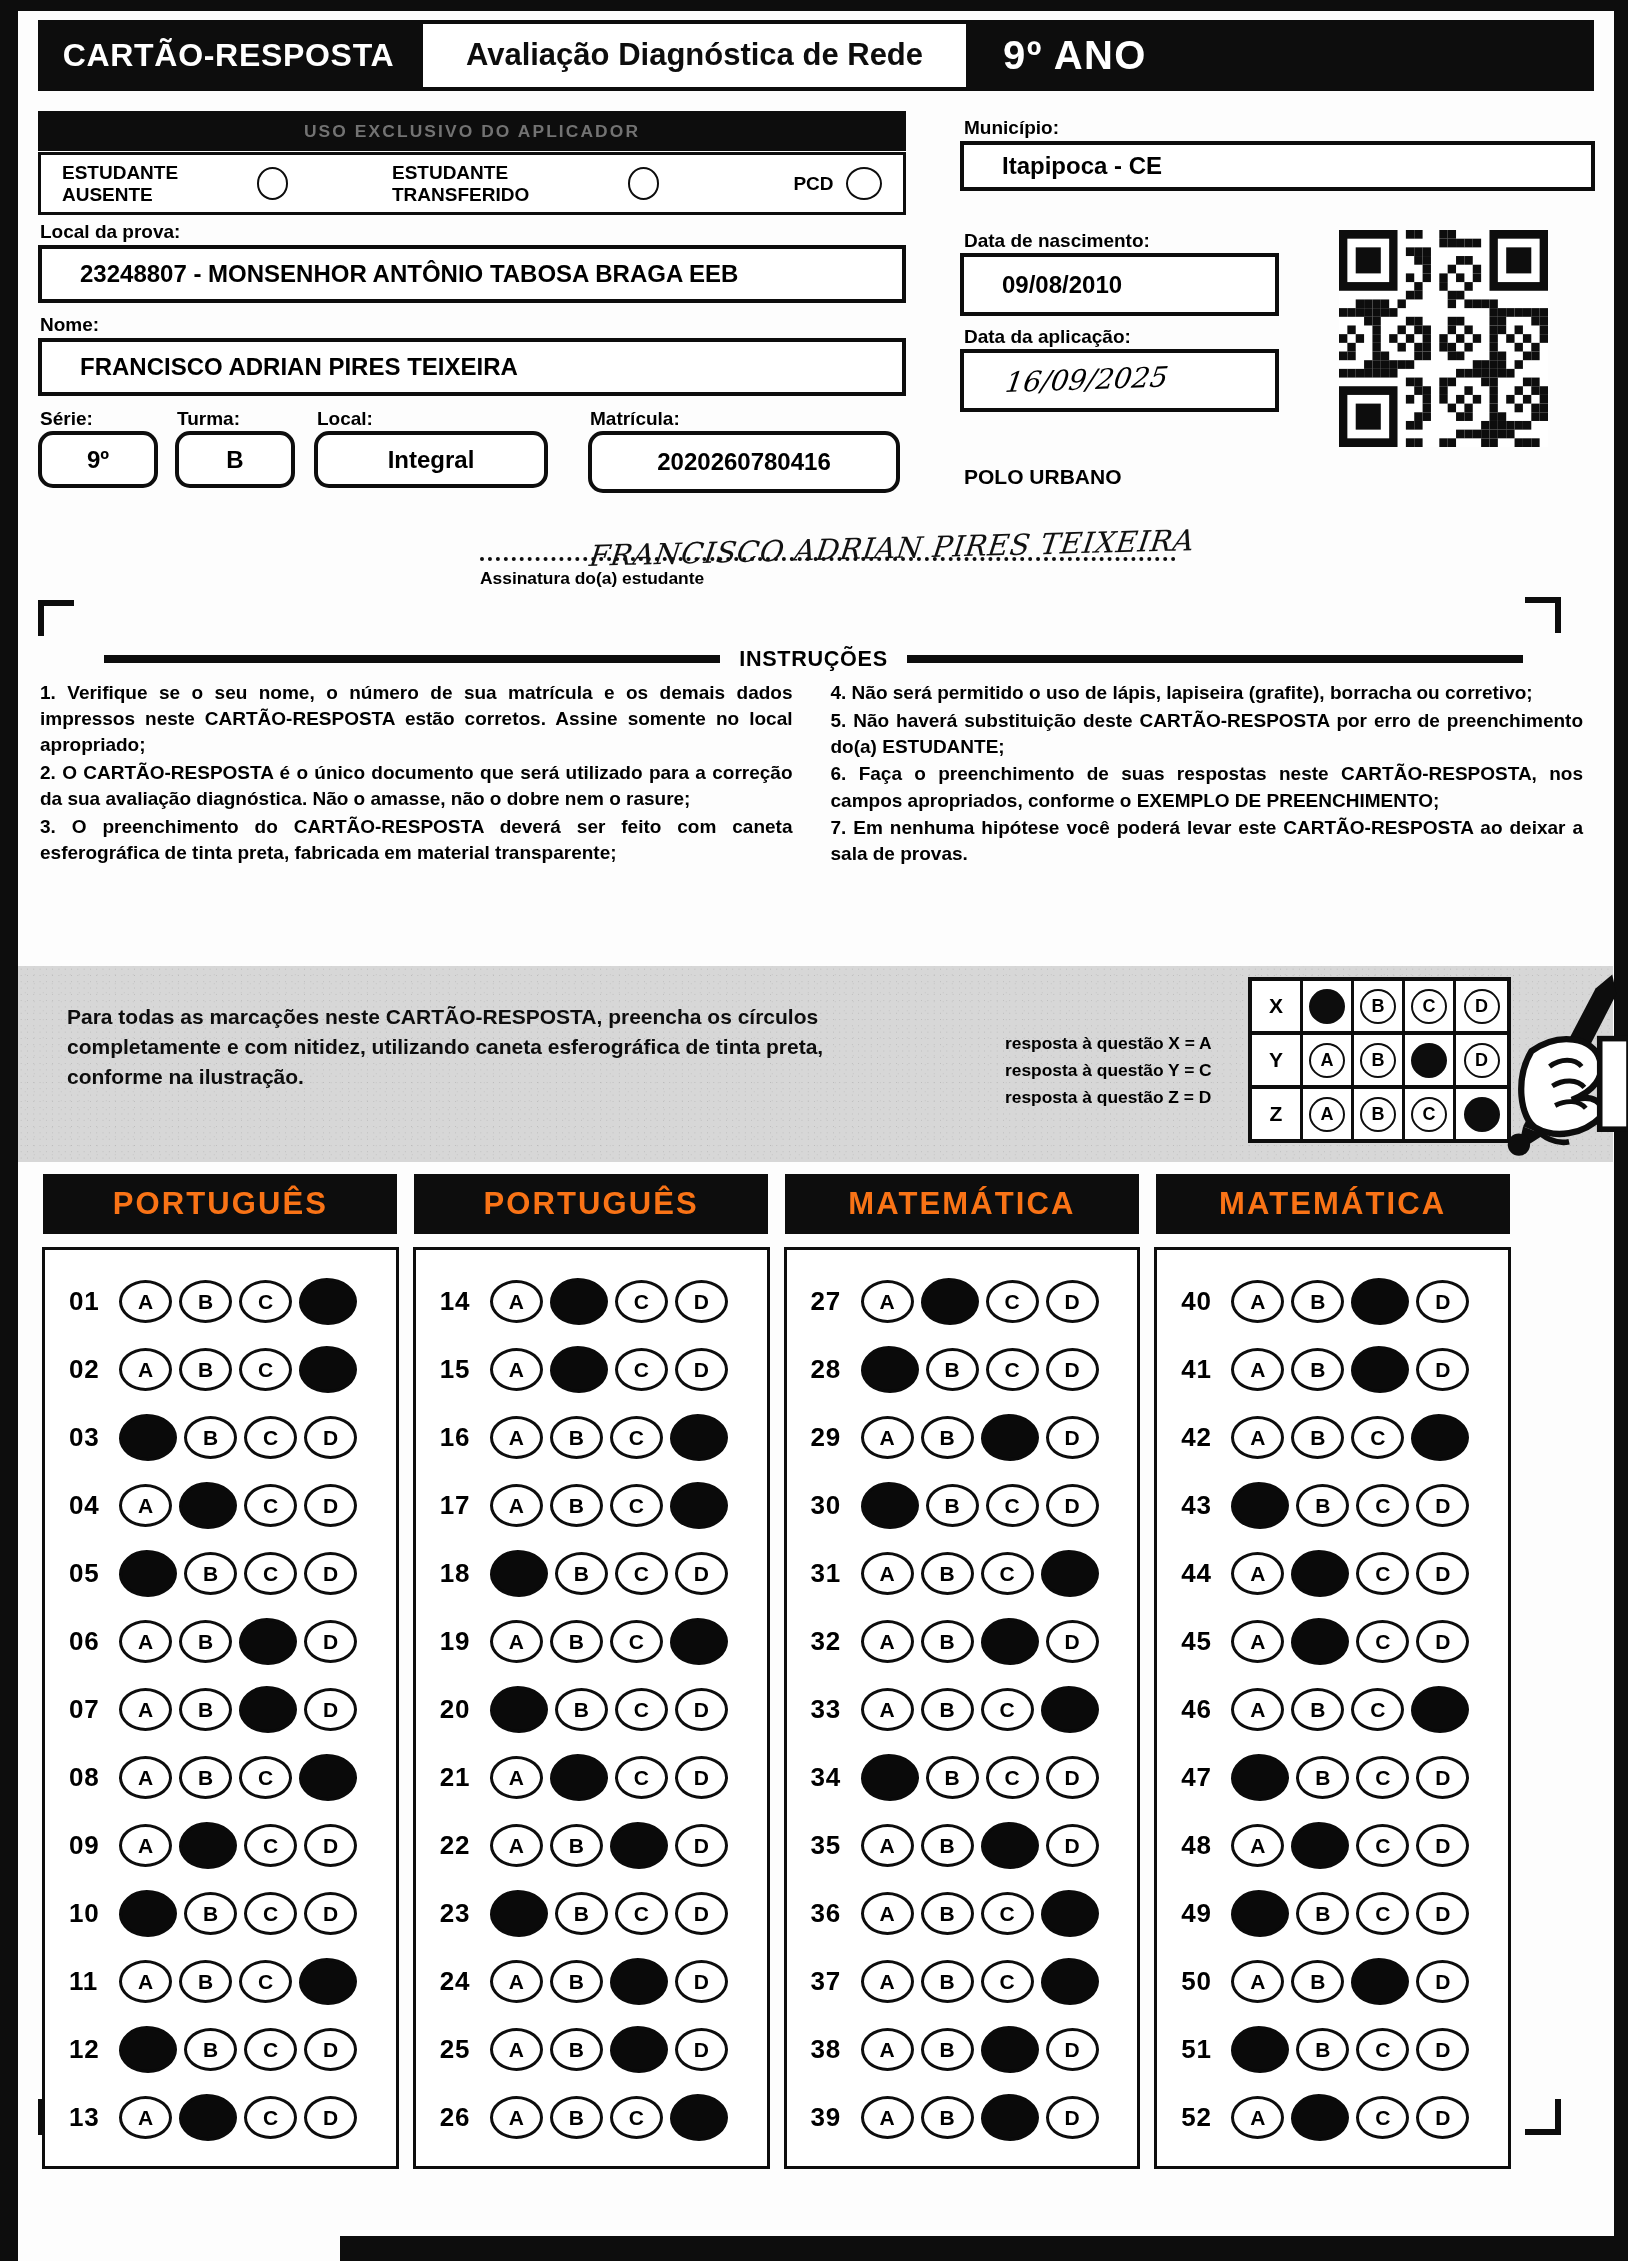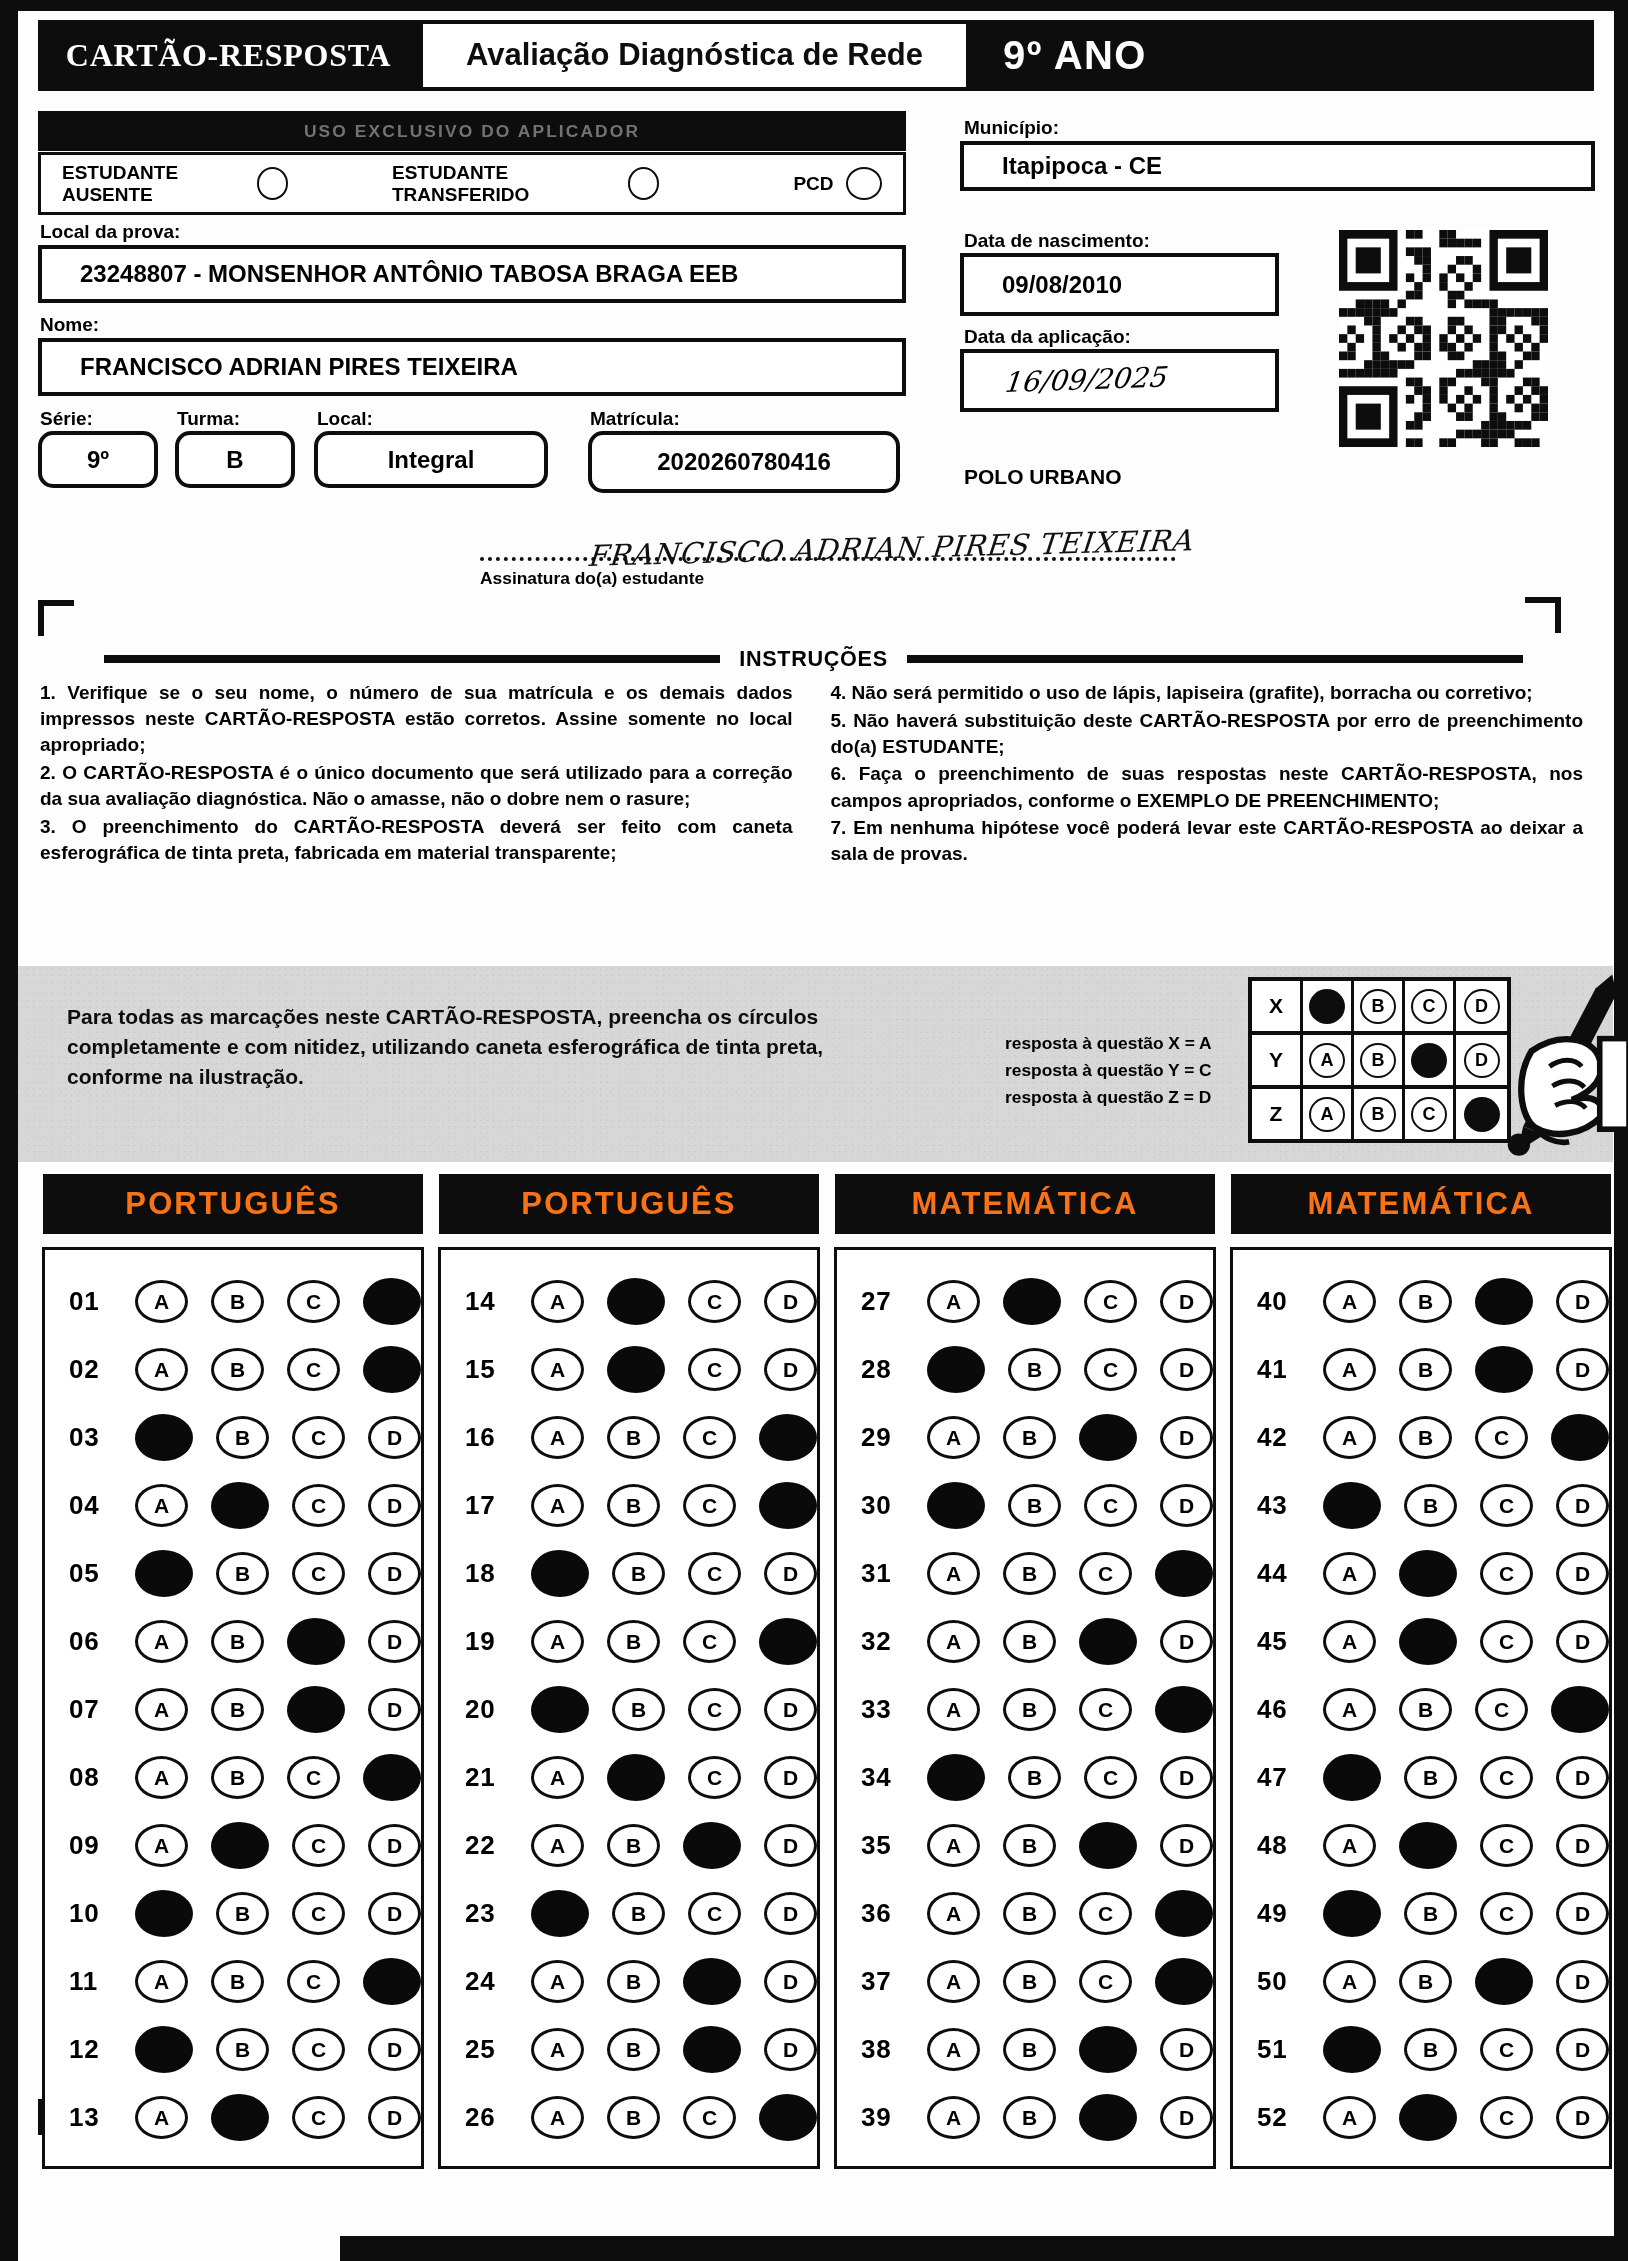--- a/index.html
+++ b/index.html
@@ -12,21 +12,21 @@
   
   .edge { position:absolute; background:#0d0d0d; }
   .edge.left { left:0; top:0; width:18px; height:2261px; }
   .edge.top { left:0; top:0; width:1629px; height:11px; }
   .edge.right { right:0; top:0; width:15.3px; height:2261px; }
   .bottom-band { position:absolute; left:340px; top:2236px; right:0; height:25px; background:#0d0d0d; }
 
   
   .header { position:absolute; left:38px; top:19.5px; right:35px; height:71px; display:flex; }
   .hdr-black { background:#0d0d0d; color:#fff; display:flex; align-items:center; }
-  .hdr-card { width:381px; justify-content:center; font-size:32px; font-weight:bold; letter-spacing:0.7px;font-family:Liberation Serif, serif; }
+  .hdr-card { width:381px; justify-content:center; font-size:32px; font-weight:bold; letter-spacing:0.7px; }
   .hdr-exam { width:551px; background:#fff; border:4.2px solid #0d0d0d; display:flex; align-items:center; justify-content:center;
               font-size:31px; font-weight:bold; color:#0d0d0d; }
   .hdr-grade { flex:1; font-size:40px; font-weight:bold; padding-left:33px; letter-spacing:1.4px; }
 
   
   .applicator-bar { position:absolute; left:38px; top:111px; width:868px; height:40px; background:#0d0d0d;
     display:flex; align-items:center; justify-content:center; color:#737373; font-weight:bold; font-size:17.4px; letter-spacing:2.1px; }
   .status-box { position:absolute; left:38px; top:152px; width:868px; height:63px; border:3.5px solid #0d0d0d; background:#fff;
     display:flex; align-items:center; padding:0 21px; gap:9.7px; }
   .status-item { display:flex; align-items:center; gap:12.5px; font-size:19px; font-weight:bold; }
@@ -84,21 +84,21 @@
     font-size:18px; font-weight:bold; background:#fff; }
   .eg-bubble.filled { background:#0d0d0d; border-color:#0d0d0d; }
   .hand-illu { position:absolute; left:1395px; top:-4.2px; }
 
   
   .answers { position:absolute; left:42px; top:1174px; width:1469px; display:flex; gap:14px; }
   .answer-col { flex:1; }
   .subject-header { height:60px; background:#0d0d0d; color:#f97316; display:flex; align-items:center; justify-content:center;
     font-size:31px; font-weight:bold; letter-spacing:2.1px; margin:0 1.4px; }
   .answer-box { margin-top:12.5px; border:3.5px solid #0d0d0d; background:#fff; padding:18px 0 14px 24px; }
-  .q-row { height:68px; display:flex; align-items:center; gap:23px; }
+  .q-row { height:68px; display:flex; align-items:center; gap:7px; }
   .q-num { width:43px; text-align:left; font-size:26px; font-weight:bold; letter-spacing:0.7px; }
   .q-bubble { width:53px; height:43px; border:3.5px solid #0d0d0d; border-radius:50%; display:flex; align-items:center; justify-content:center;
     font-size:21px; font-weight:bold; background:#fff; flex-shrink:0; }
   .q-bubble.filled { background:#0a0a0a; border-color:#0a0a0a; width:58px; height:47px; border-radius:48% 52% 50% 50%/52% 50% 50% 48%; }
 </style>
 </head>
 <body>
 
 <div class="page">
   <div class="edge left"></div>

